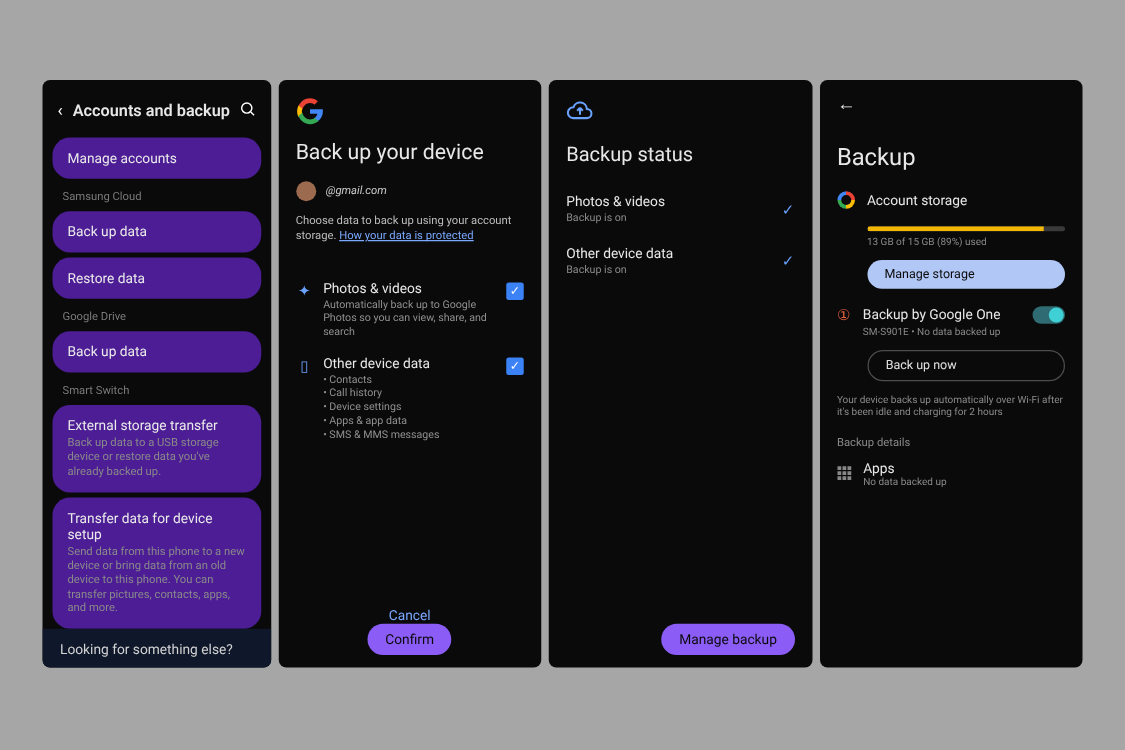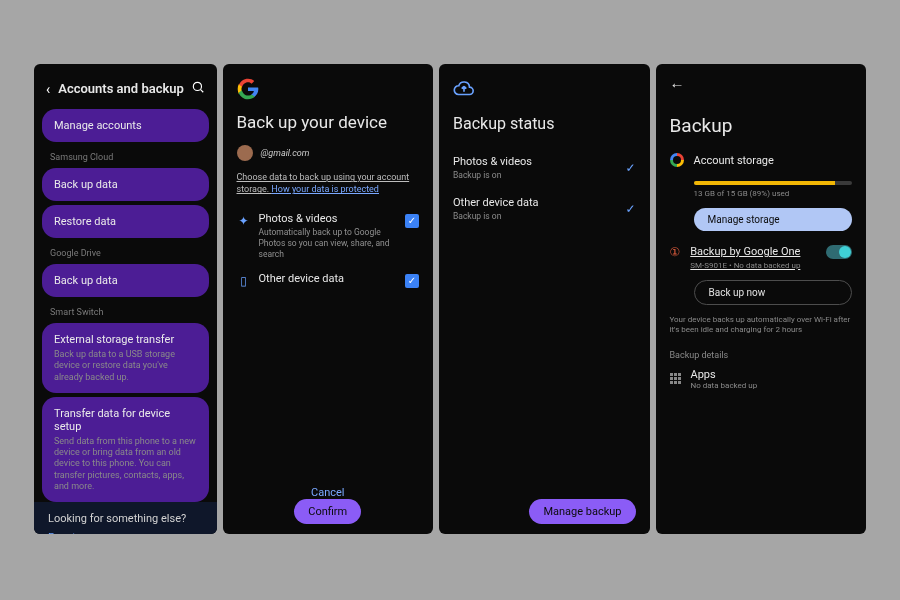--- a/index.html
+++ b/index.html
@@ -67,21 +67,21 @@
   .s1-footer-q { color: #d3d3d3; font-size: 11px; margin-bottom: 6px; }
   .s1-foot-link { color: #6aa2ff; font-size: 11px; }
 
   
   .s2 { padding: 14px 14px 10px 14px; }
   .g-logo { width: 22px; height: 22px; margin-bottom: 12px; }
   .s2-title { font-size: 17px; line-height: 1.25; margin-bottom: 12px; font-weight: 400; }
   .acct-row { display: flex; align-items: center; gap: 8px; margin-bottom: 10px; }
   .avatar { width: 16px; height: 16px; border-radius: 50%; background: #9c6b4f; }
   .acct-email { font-size: 9px; color: #ccc; font-style: italic; }
-  .s2-desc { font-size: 9px; color: #bdbdbd; line-height: 1.35; margin-bottom: 16px; text-decoration: underline; }
+  .s2-desc { font-size: 9px; color: #bdbdbd; line-height: 1.35; margin-bottom: 28px; }
   .s2-desc a { color: #7aa8ff; text-decoration: underline; }
   .opt-row { display: flex; gap: 8px; margin-bottom: 12px; align-items: flex-start; }
   .opt-icon { width: 14px; flex: 0 0 14px; text-align: center; font-size: 12px; color: #6aa2ff; margin-top: 2px; }
   .opt-body { flex: 1; }
   .opt-title { font-size: 11px; margin-bottom: 2px; }
   .opt-sub { font-size: 8.5px; color: #909090; line-height: 1.3; }
   .opt-sub ul { list-style: none; padding: 0; }
   .opt-sub li::before { content: "• "; }
   .chk {
     width: 14px; height: 14px;
@@ -150,21 +150,21 @@
     color: #0b0b0b;
     border-radius: 14px;
     padding: 6px 14px;
     font-size: 10px;
     display: inline-block;
     margin-left: 24px;
     margin-bottom: 14px;
   }
   .gone-row { display: flex; gap: 10px; align-items: flex-start; margin-bottom: 10px; }
   .warn { color: #e35e3e; font-size: 12px; }
-  .gone-body { flex: 1; text-decoration: underline; }
+  .gone-body { flex: 1; }
   .gone-title { font-size: 11px; line-height: 1.25; }
   .gone-sub { font-size: 8px; color: #8a8a8a; margin-top: 2px; }
   .toggle {
     width: 26px; height: 14px; border-radius: 8px;
     background: #2f6b72;
     position: relative;
   }
   .toggle::after {
     content:""; position:absolute; right:1px; top:1px;
     width:12px; height:12px; border-radius:50%; background:#3fd0d6;
@@ -252,20 +252,29 @@
         <div class="opt-title">Photos &amp; videos</div>
         <div class="opt-sub">Automatically back up to Google Photos so you can view, share, and search</div>
       </div>
       <div class="chk">✓</div>
     </div>
 
     <div class="opt-row">
       <div class="opt-icon">▯</div>
       <div class="opt-body">
         <div class="opt-title">Other device data</div>
+        <div class="opt-sub">
+          <ul id="opt2-list">
+              <li>Contacts</li>
+              <li>Call history</li>
+              <li>Device settings</li>
+              <li>Apps &amp; app data</li>
+              <li>SMS &amp; MMS messages</li>
+            </ul>
+        </div>
       </div>
       <div class="chk">✓</div>
     </div>
 
     <div class="s2-actions">
       <span class="btn-text">Cancel</span>
       <span class="btn-pill">Confirm</span>
     </div>
   </div>
 

